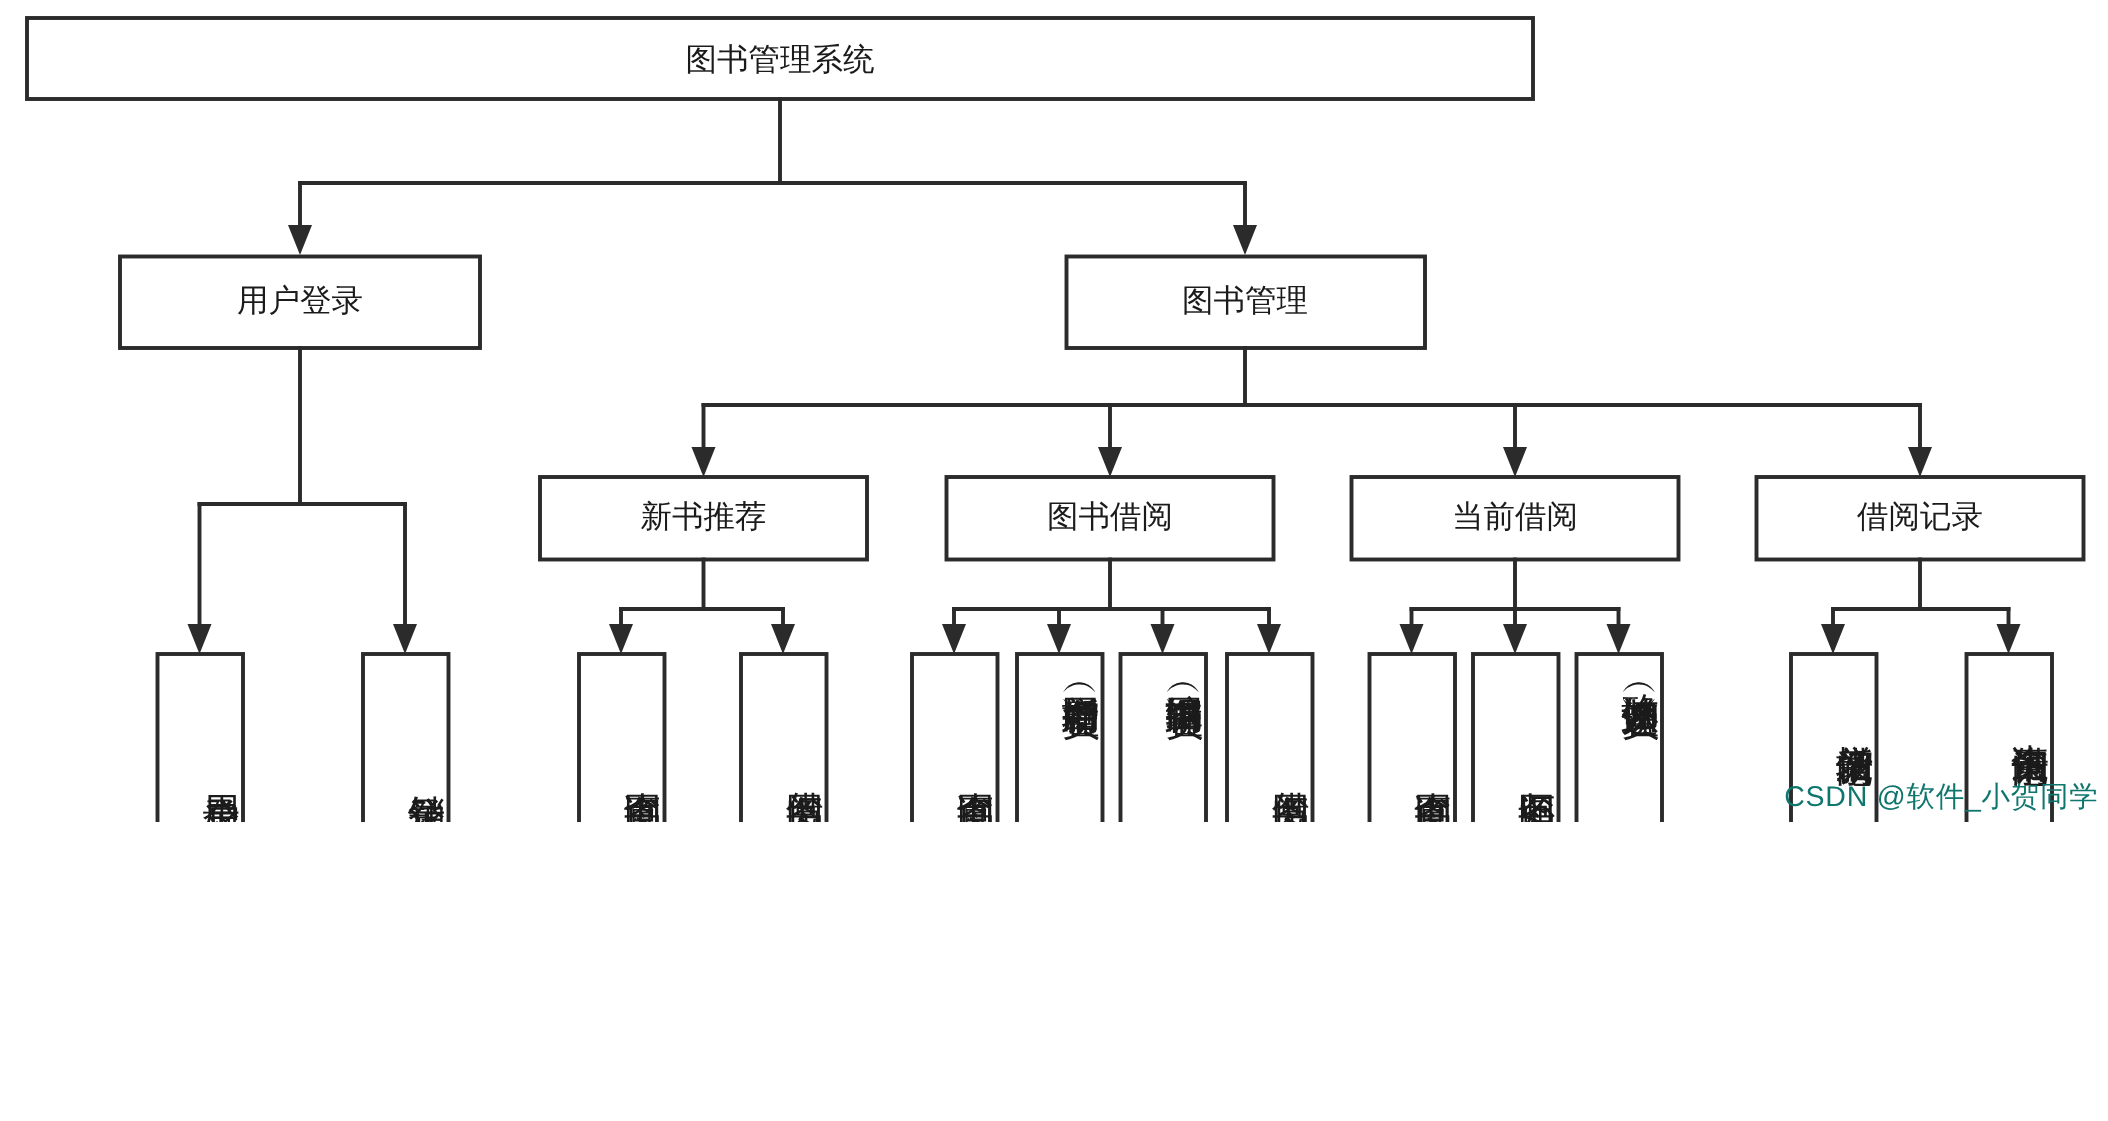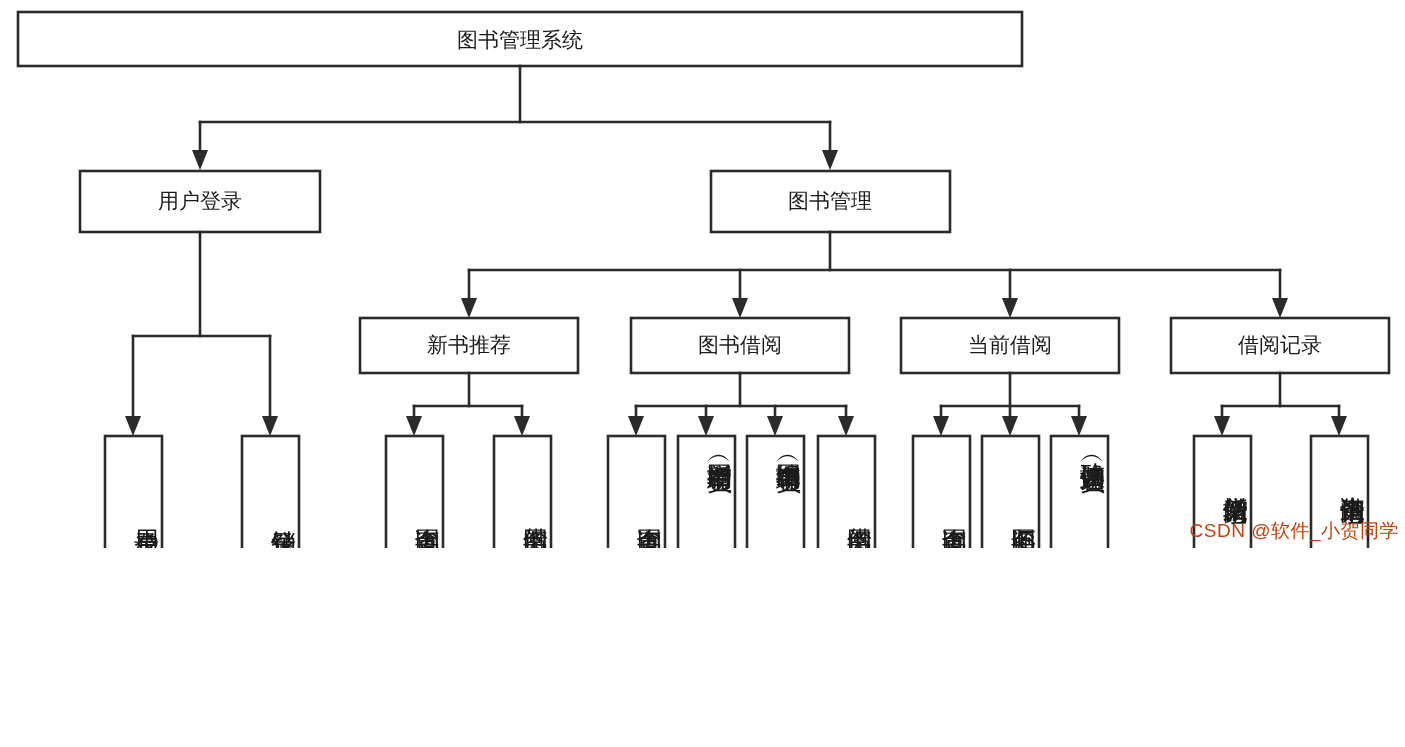--- a/index.html
+++ b/index.html
@@ -57,21 +57,21 @@
     letter-spacing: 1px;
     white-space: nowrap;
     pointer-events: none;
   }
   .watermark {
     position: absolute;
     right: 6px;
     bottom: 4px;
     font-family: "Liberation Sans", "DejaVu Sans", sans-serif;
     font-size: 19px;
-    color: #c2410c;
+    color: #0f766e;
     letter-spacing: 0.5px;
     white-space: nowrap;
   }
 </style>
 </head>
 <body>
 
 <div id="diagram-root">
 
   <svg id="tree-svg" viewBox="0 0 1405 747">

